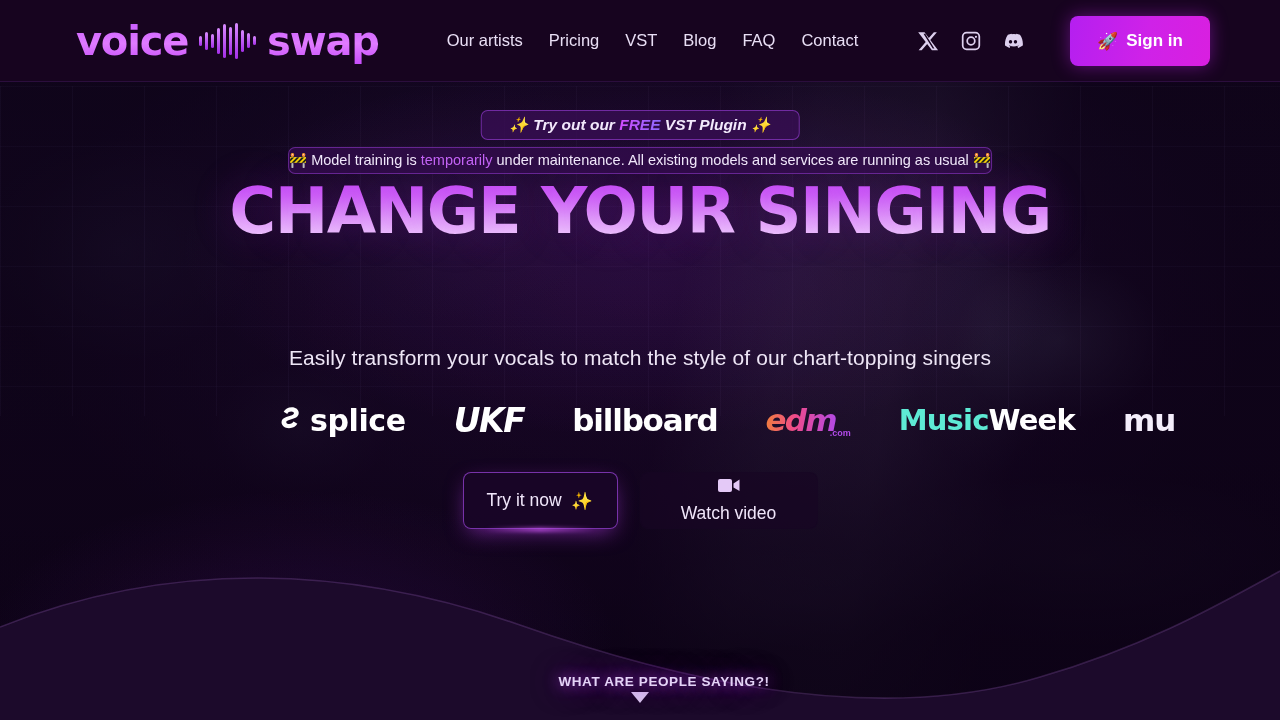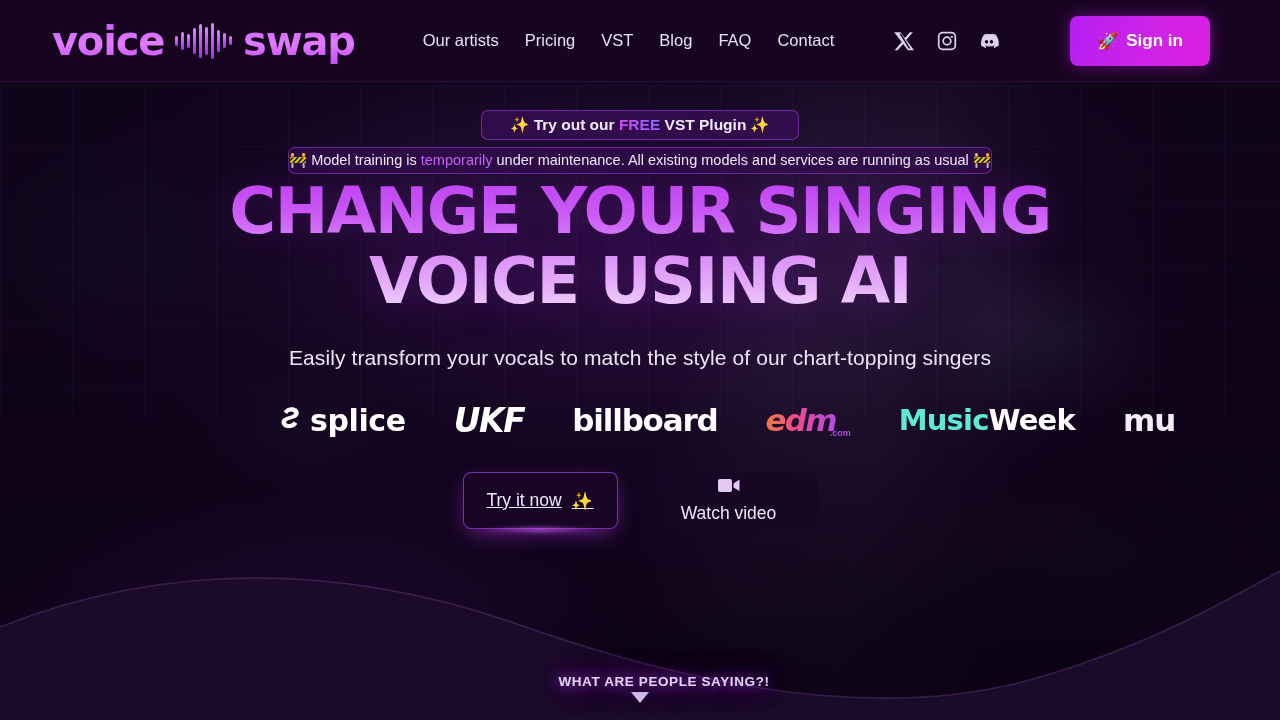--- a/index.html
+++ b/index.html
@@ -60,21 +60,21 @@
 
   
   #header{
     position:absolute; left:0; top:0; width:1280px; height:82px;
     background:#17041f;
     display:flex; align-items:center;
     z-index:40;
     border-bottom:1px solid rgba(120,50,170,.22);
   }
   .logo{
-    margin-left:52px; display:flex; align-items:center; gap:2px;
+    margin-left:76px; display:flex; align-items:center; gap:2px;
     text-decoration:none;
   }
   .logo-word{
     font-size:40px; font-weight:800; letter-spacing:-1.2px;
     background:linear-gradient(180deg,#c457ff 0%, #e07bff 55%, #c64dfa 100%);
     -webkit-background-clip:text; background-clip:text; color:transparent;
     font-family:"DejaVu Sans", sans-serif;
   }
   .wave{ display:flex; align-items:center; gap:3px; height:40px; margin:0 9px; }
   .wave i{ display:block; width:3px; border-radius:2px;
@@ -98,20 +98,21 @@
   }
 
   
   .banner-vst{
     position:absolute; left:50%; transform:translateX(-50%); top:110px;
     padding:5px 28px; border-radius:7px;
     background:rgba(58,14,88,.72);
     border:1px solid rgba(152,63,214,.62);
     font-size:15.5px; font-weight:700; color:#f2e9fb; white-space:nowrap;
     z-index:20;
+    font-style:italic;
   }
   .banner-vst .free{
     background:linear-gradient(90deg,#d44bff,#8d6bff);
     -webkit-background-clip:text; background-clip:text; color:transparent;
   }
   .banner-maint{
     position:absolute; left:50%; transform:translateX(-50%); top:147px;
     padding:4px 0; border-radius:7px;
     background:rgba(52,12,80,.70);
     border:1px solid rgba(150,60,210,.55);
@@ -180,21 +181,20 @@
     height:57px; border-radius:8px; display:flex; align-items:center;
     justify-content:center; gap:10px; cursor:pointer;
     font-size:17.5px; color:#f0e6fa; font-family:"Liberation Sans", sans-serif;
     position:relative;
   }
   .btn-try{
     width:155px;
     background:rgba(26,6,40,.82);
     border:1px solid rgba(152,66,214,.75);
     box-shadow:0 7px 22px -6px rgba(186,60,240,.65);
-    text-decoration:underline;
   }
   .btn-try::after{
     content:""; position:absolute; left:14%; right:14%; bottom:-3px; height:3px;
     border-radius:3px;
     background:linear-gradient(90deg,rgba(200,70,250,0),#d75bff,rgba(200,70,250,0));
     filter:blur(2px);
   }
   .btn-watch{
     width:178px;
     background:rgba(24,6,36,.68);
@@ -234,21 +234,20 @@
     <span>Try out our </span><span class="free">FREE</span><span> VST Plugin </span><span class="emoji">✨</span>
   </div>
 
   <div class="banner-maint">
     <span class="emoji">🚧</span>
     <span>Model training is </span><span class="temp">temporarily</span><span> under maintenance. All existing models and services are running as usual </span><span class="emoji">🚧</span>
   </div>
 
   <h1 class="headline">
     <span>CHANGE YOUR SINGING</span>
-    <span>VOICE USING AI</span>
   </h1>
   <p class="subtitle">Easily transform your vocals to match the style of our chart-topping singers</p>
 
   <div class="logos">
 
     <div class="plogo plogo-splice">
       <svg class="splice-mark" viewBox="0 0 24 26">
         <path d="M15.6 1.2c3.6 0 6.4 2.2 6.4 5.3 0 2.3-1.6 4-4.2 4.9l-5.4 1.8c-1.4.5-2 1-2 1.8 0 1 1 1.7 2.7 1.7 1.9 0 3.3-.8 4-2.2l3.6 2c-1.3 2.6-4.1 4.1-7.8 4.1-4 0-6.9-2.2-6.9-5.4 0-2.4 1.6-4.1 4.4-5l5.2-1.7c1.3-.4 1.9-.9 1.9-1.7 0-.9-.9-1.6-2.5-1.6-1.7 0-3 .8-3.7 2.2L8 5.4C9.3 2.8 12 1.2 15.6 1.2z" fill="#ffffff"></path>
         <path d="M4.6 3.9c1.2 0 2.2.9 2.2 2.1S5.8 8.1 4.6 8.1 2.4 7.2 2.4 6s1-2.1 2.2-2.1z" fill="#ffffff" opacity="0"></path>
       </svg>

